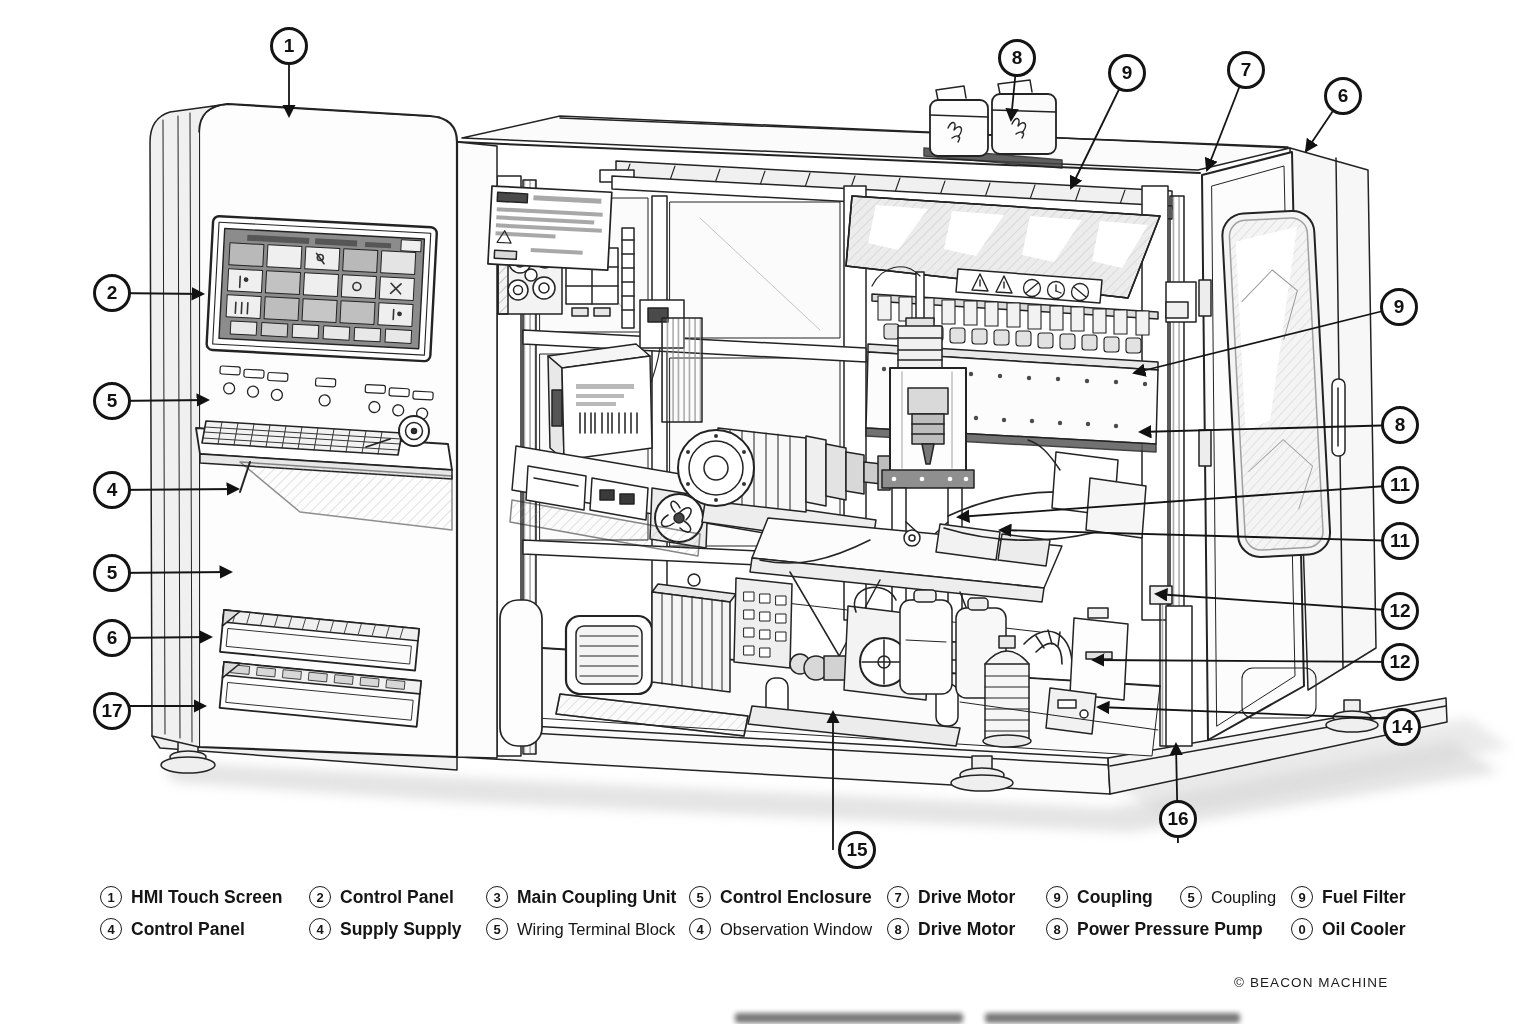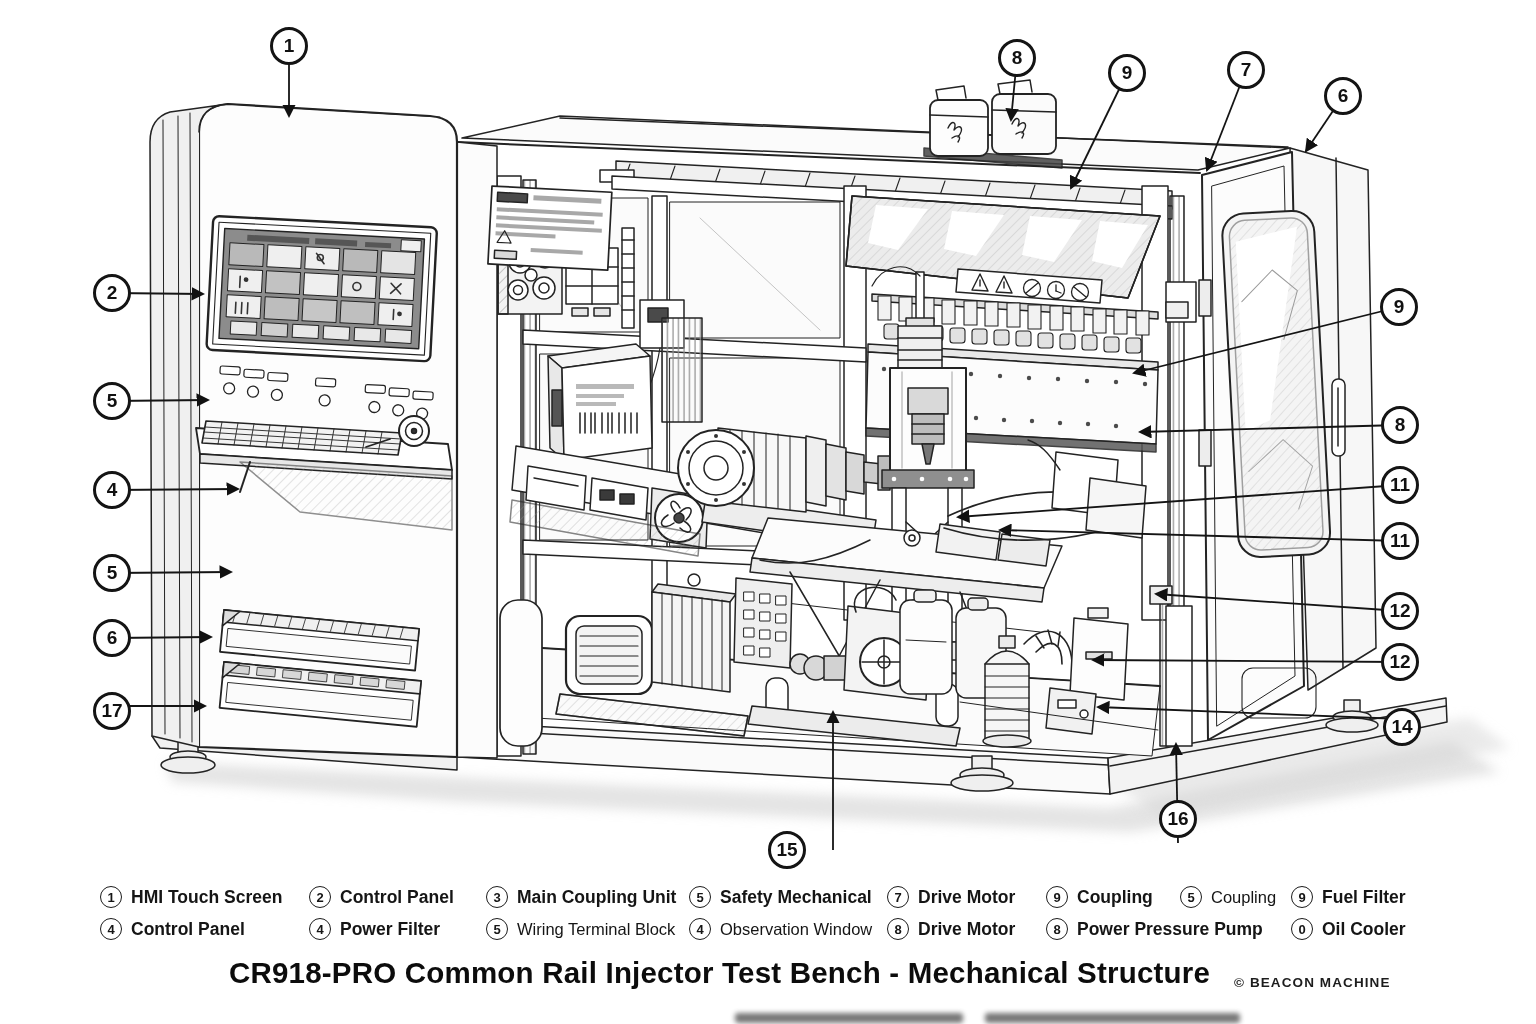--- a/index.html
+++ b/index.html
@@ -8,21 +8,21 @@
   svg{position:absolute;left:0;top:0}
   .callout{position:absolute;width:38px;height:38px;box-sizing:border-box;border:3px solid #141414;
            border-radius:50%;background:#fff;display:flex;align-items:center;justify-content:center;
            font-weight:700;font-size:19px;color:#111;z-index:5}
   .li{position:absolute;display:flex;align-items:center;gap:9px;height:24px;font-size:17.5px;
       font-weight:600;color:#151515;white-space:nowrap;z-index:4}
   .li.lt{font-weight:400;font-size:16.5px}
   .lnum{width:22px;height:22px;box-sizing:border-box;border:1.8px solid #1c1c1c;border-radius:50%;
         display:flex;align-items:center;justify-content:center;font-size:13px;font-weight:700;flex:0 0 22px}
   .title{position:absolute;left:229px;top:956px;font-size:29.5px;font-weight:600;letter-spacing:.2px;color:#0c0c0c;z-index:4}
-  .brand{position:absolute;left:1234px;top:975px;font-size:13.5px;font-weight:700;letter-spacing:1.1px;color:#1d1d1d;z-index:4}
+  .brand{position:absolute;left:1234px;top:975px;font-size:13.5px;font-weight:400;letter-spacing:1.1px;color:#1d1d1d;z-index:4}
   .smudge{position:absolute;background:#3e3e3e;filter:blur(2.6px);opacity:.7;border-radius:3px;z-index:3}
 </style>
 </head>
 <body>
 
 <div id="stage">
 
 <svg width="1536" height="1024" viewBox="0 0 1536 1024">
   <defs>
     <pattern id="hA" width="7" height="7" patternUnits="userSpaceOnUse" patternTransform="rotate(45)">
@@ -699,40 +699,40 @@
 <div class="callout" style="left:1108px;top:54px">9</div>
 <div class="callout" style="left:1227px;top:51px">7</div>
 <div class="callout" style="left:1324px;top:77px">6</div>
 <div class="callout" style="left:1380px;top:288px">9</div>
 <div class="callout" style="left:1381px;top:406px">8</div>
 <div class="callout" style="left:1381px;top:466px">11</div>
 <div class="callout" style="left:1381px;top:522px">11</div>
 <div class="callout" style="left:1381px;top:592px">12</div>
 <div class="callout" style="left:1381px;top:643px">12</div>
 <div class="callout" style="left:1383px;top:708px">14</div>
-<div class="callout" style="left:768px;top:831px">15</div>
+<div class="callout" style="left:838px;top:831px">15</div>
 <div class="callout" style="left:1159px;top:800px">16</div>
 
 <div>
 
   <span class="li" style="left:100px;top:885px">
     <span class="lnum">1</span>
     <span>HMI Touch Screen</span>
       </span>
   <span class="li" style="left:309px;top:885px">
     <span class="lnum">2</span>
     <span>Control Panel</span>
       </span>
   <span class="li" style="left:486px;top:885px">
     <span class="lnum">3</span>
     <span>Main Coupling Unit</span>
       </span>
   <span class="li" style="left:689px;top:885px">
     <span class="lnum">5</span>
-    <span>Safety Mechanical</span>
+    <span>Control Enclosure</span>
       </span>
   <span class="li" style="left:887px;top:885px">
     <span class="lnum">7</span>
     <span>Drive Motor</span>
       </span>
   <span class="li" style="left:1046px;top:885px">
     <span class="lnum">9</span>
     <span>Coupling</span>
       </span>
   <span class="li lt" style="left:1180px;top:885px">
@@ -743,21 +743,21 @@
     <span class="lnum">9</span>
     <span>Fuel Filter</span>
       </span>
 
   <span class="li" style="left:100px;top:917px">
     <span class="lnum">4</span>
     <span>Control Panel</span>
       </span>
   <span class="li" style="left:309px;top:917px">
     <span class="lnum">4</span>
-    <span>Power Filter</span>
+    <span>Supply Supply</span>
       </span>
   <span class="li lt" style="left:486px;top:917px">
     <span class="lnum">5</span>
     <span>Wiring Terminal Block</span>
       </span>
   <span class="li lt" style="left:689px;top:917px">
     <span class="lnum">4</span>
     <span>Observation Window</span>
       </span>
   <span class="li" style="left:887px;top:917px">
@@ -767,19 +767,18 @@
   <span class="li" style="left:1046px;top:917px">
     <span class="lnum">8</span>
     <span>Power Pressure Pump</span>
       </span>
   <span class="li" style="left:1291px;top:917px">
     <span class="lnum">0</span>
     <span>Oil Cooler</span>
       </span>
 </div>
 
-<div class="title">CR918-PRO Common Rail Injector Test Bench - Mechanical Structure</div>
 <div class="brand">© BEACON MACHINE</div>
 
 <div class="smudge" style="left:735px;top:1013px;width:228px;height:10px"></div>
 <div class="smudge" style="left:985px;top:1013px;width:255px;height:10px"></div>
 
 </div>
 
 </body></html>

